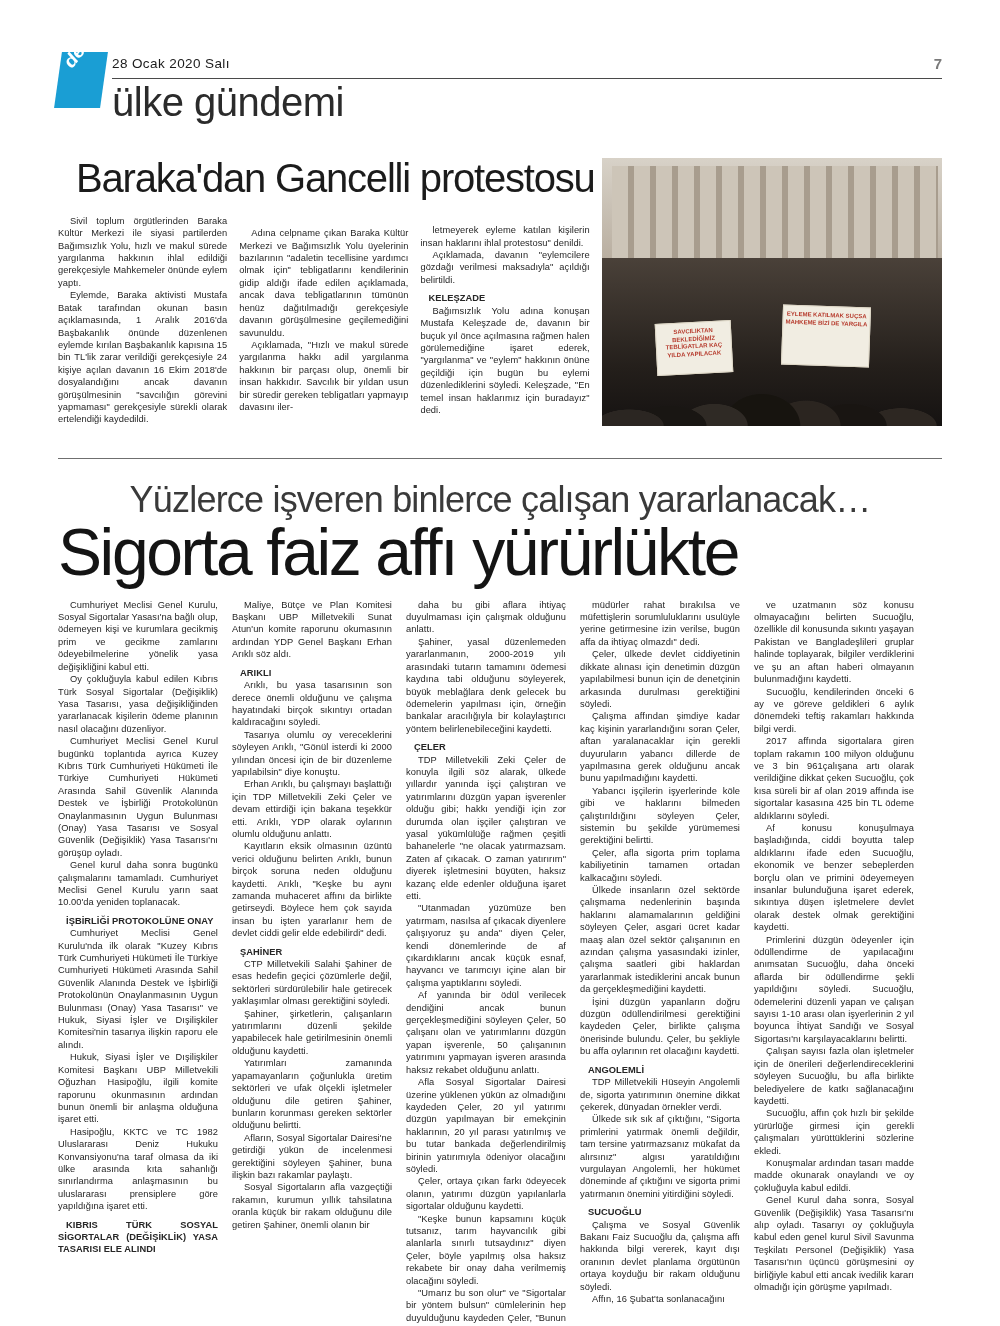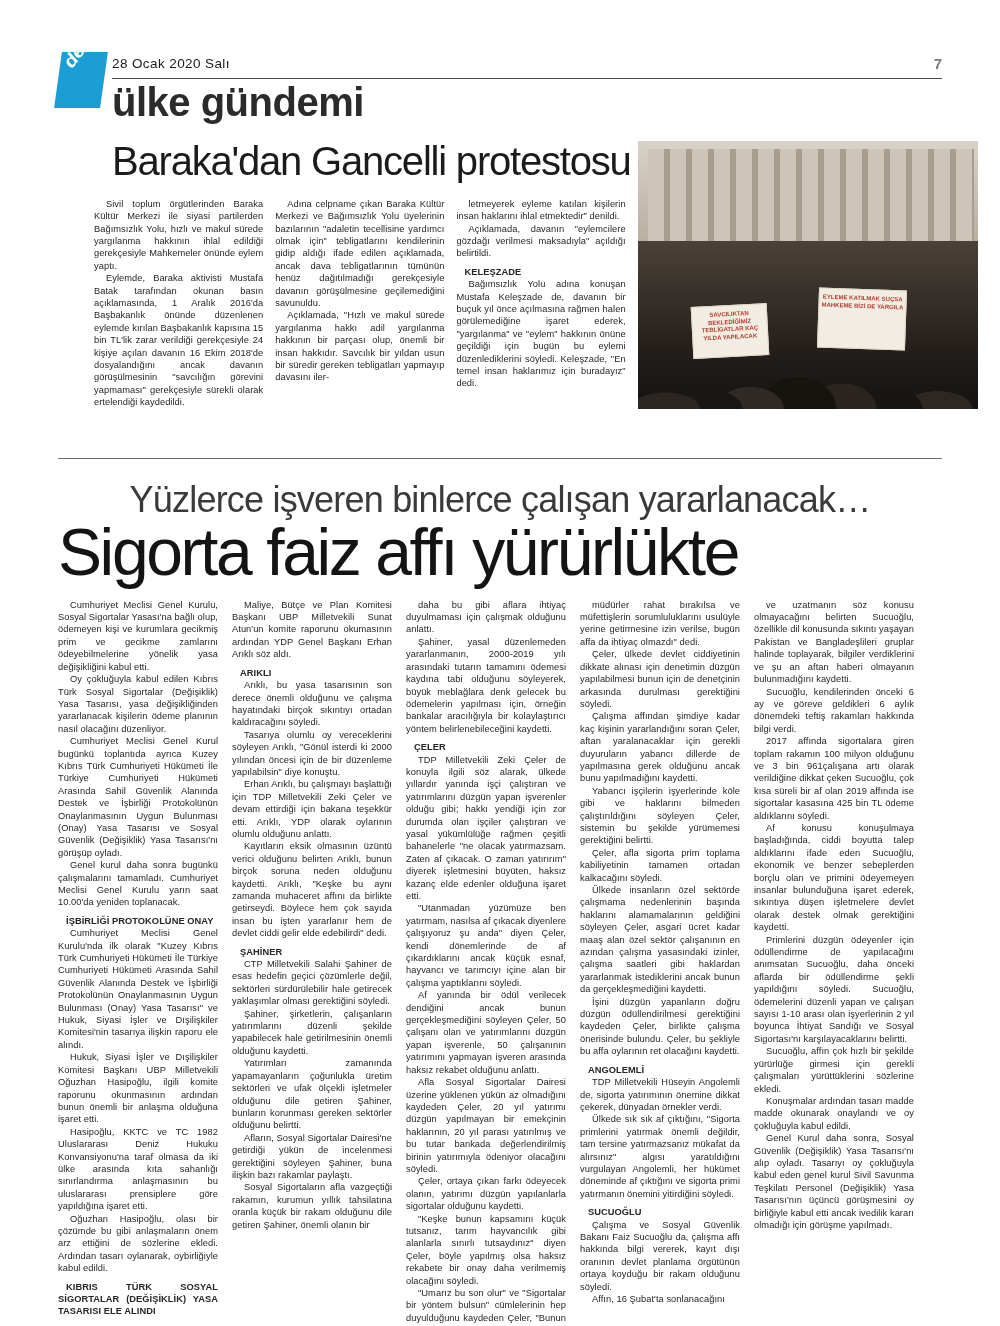--- a/index.html
+++ b/index.html
@@ -33,33 +33,33 @@
     position:absolute;left:54px;top:56px;
     font-size:13.5px;color:#1b1b1b;letter-spacing:0.4px;
   }
   .page-no{
     position:absolute;right:0;top:55px;
     font-size:15px;font-weight:bold;color:#7a7a7a;
   }
   .rule-top{position:absolute;left:54px;right:0;top:78px;height:1px;background:#4a4a4a;}
   .section-title{
     position:absolute;left:54px;top:82px;
-    font-size:40px;font-weight:700;letter-spacing:-0.5px;color:#2b2b2b;
+    font-size:40px;font-weight:400;letter-spacing:-0.5px;color:#2b2b2b;
     line-height:1;
   }
 
   
-  .art1{position:absolute;left:58px;top:141px;width:884px;margin-left:36px;}
+  .art1{position:absolute;left:58px;top:158px;width:884px;}
   .art1 .head{
     font-size:40px;font-weight:400;letter-spacing:-1.2px;color:#1b1b1b;
     margin:0 0 16px 18px;line-height:1.02;
   }
   .art1 .body{
     position:relative;width:884px;
-    display:flex;gap:12px;align-items:flex-start;
+    display:flex;gap:12px;align-items:center;
   }
   .col-narrow{width:172px;}
   .photo{
     width:346px;height:268px;
     position:relative;overflow:hidden;background:#6a5f55;
     margin-top:-57px;
   }
 
   
   .photo .bldg{position:absolute;inset:0;
@@ -131,21 +131,21 @@
         <p>Sivil toplum örgütlerinden Baraka Kültür Merkezi ile siyasi partilerden Bağımsızlık Yolu, hızlı ve makul sürede yargılanma hakkının ihlal edildiği gerekçesiyle Mahkemeler önünde eylem yaptı.</p>
         <p>Eylemde, Baraka aktivisti Mustafa Batak tarafından okunan basın açıklamasında, 1 Aralık 2016'da Başbakanlık önünde düzenlenen eylemde kırılan Başbakanlık kapısına 15 bin TL'lik zarar verildiği gerekçesiyle 24 kişiye açılan davanın 16 Ekim 2018'de dosyalandığını ancak davanın görüşülmesinin "savcılığın görevini yapmaması" gerekçesiyle sürekli olarak ertelendiği kaydedildi.</p>
       </div>
 
       <div class="col-narrow col-text">
         <p>Adına celpname çıkan Baraka Kültür Merkezi ve Bağımsızlık Yolu üyelerinin bazılarının "adaletin tecellisine yardımcı olmak için" tebligatlarını kendilerinin gidip aldığı ifade edilen açıklamada, ancak dava tebligatlarının tümünün henüz dağıtılmadığı gerekçesiyle davanın görüşülmesine geçilemediğini savunuldu.</p>
         <p>Açıklamada, "Hızlı ve makul sürede yargılanma hakkı adil yargılanma hakkının bir parçası olup, önemli bir insan hakkıdır. Savcılık bir yıldan usun bir süredir gereken tebligatları yapmayıp davasını iler-</p>
       </div>
 
       <div class="col-narrow col-text">
-        <p>letmeyerek eyleme katılan kişilerin insan haklarını ihlal etmektedir" denildi.</p>
+        <p>letmeyerek eyleme katılan kişilerin insan haklarını ihlal protestosu" denildi.</p>
         <p>Açıklamada, davanın "eylemcilere gözdağı verilmesi maksadıyla" açıldığı belirtildi.</p>
         <p class="sub">KELEŞZADE</p>
         <p>Bağımsızlık Yolu adına konuşan Mustafa Keleşzade de,  davanın bir buçuk yıl önce açılmasına rağmen halen görülemediğine işaret ederek, "yargılanma"  ve "eylem" hakkının önüne geçildiği için bugün bu eylemi düzenlediklerini söyledi. Keleşzade, "En temel insan haklarımız için buradayız" dedi.</p>
       </div>
 
       <div class="photo">
         <div class="bldg"></div>
         <div class="bldg2"></div>
         <div class="cols"></div>
         <div class="dark"></div>
@@ -169,21 +169,20 @@
     <div class="cols5" id="art2cols">
         <div class="c5 col-text">
           <p>Cumhuriyet Meclisi Genel Kurulu, Sosyal Sigortalar Yasası'na bağlı olup, ödemeyen kişi ve kurumlara gecikmiş prim ve gecikme zamlarını ödeyebilmelerine yönelik yasa değişikliğini kabul etti.</p>
           <p>Oy çokluğuyla kabul edilen Kıbrıs Türk Sosyal Sigortalar (Değişiklik) Yasa Tasarısı, yasa değişikliğinden yararlanacak kişilerin ödeme planının nasıl olacağını düzenliyor.</p>
           <p>Cumhuriyet Meclisi Genel Kurul bugünkü toplantıda ayrıca Kuzey Kıbrıs Türk Cumhuriyeti Hükümeti İle Türkiye Cumhuriyeti Hükümeti Arasında Sahil Güvenlik Alanında Destek ve İşbirliği Protokolünün Onaylanmasının Uygun Bulunması (Onay) Yasa Tasarısı ve Sosyal Güvenlik (Değişiklik) Yasa Tasarısı'nı görüşüp oyladı.</p>
           <p>Genel kurul daha sonra bugünkü çalışmalarını tamamladı. Cumhuriyet Meclisi Genel Kurulu yarın saat 10.00'da yeniden toplanacak.</p>
           <p class="sub">İŞBİRLİĞİ PROTOKOLÜNE ONAY</p>
           <p>Cumhuriyet Meclisi Genel Kurulu'nda ilk olarak "Kuzey Kıbrıs Türk Cumhuriyeti Hükümeti İle Türkiye Cumhuriyeti Hükümeti Arasında Sahil Güvenlik Alanında Destek ve İşbirliği Protokolünün Onaylanmasının Uygun Bulunması (Onay) Yasa Tasarısı" ve Hukuk, Siyasi İşler ve Dışilişkiler Komitesi'nin tasarıya ilişkin raporu ele alındı.</p>
           <p>Hukuk, Siyasi İşler ve Dışilişkiler Komitesi Başkanı UBP Milletvekili Oğuzhan Hasipoğlu, ilgili komite raporunu okunmasının ardından bunun önemli bir anlaşma olduğuna işaret etti.</p>
           <p>Hasipoğlu, KKTC ve TC 1982 Uluslararası Deniz Hukuku Konvansiyonu'na taraf olmasa da iki ülke arasında kıta sahanlığı sınırlandırma anlaşmasının bu uluslararası prensiplere göre yapıldığına işaret etti.</p>
-          <p>Oğuzhan Hasipoğlu, olası bir çözümde bu gibi anlaşmaların önem arz ettiğini de sözlerine ekledi. Ardından tasarı oylanarak, oybirliğiyle kabul edildi.</p>
           <p class="sub">KIBRIS TÜRK SOSYAL SİGORTALAR (DEĞİŞİKLİK) YASA TASARISI ELE ALINDI</p>
         </div>
         <div class="c5 col-text">
           <p>Maliye, Bütçe ve Plan Komitesi Başkanı UBP Milletvekili Sunat Atun'un komite raporunu okumasının ardından YDP Genel Başkanı Erhan Arıklı söz aldı.</p>
           <p class="sub">ARIKLI</p>
           <p>Arıklı, bu yasa tasarısının son derece önemli olduğunu ve çalışma hayatındaki birçok sıkıntıyı ortadan kaldıracağını söyledi.</p>
           <p>Tasarıya olumlu oy vereceklerini söyleyen Arıklı, "Gönül isterdi ki 2000 yılından öncesi için de bir düzenleme yapılabilsin" diye konuştu.</p>
           <p>Erhan Arıklı, bu çalışmayı başlattığı için TDP Milletvekili Zeki Çeler ve devam ettirdiği için bakana teşekkür etti. Arıklı, YDP olarak oylarının olumlu olduğunu anlattı.</p>
           <p>Kayıtların eksik olmasının üzüntü verici olduğunu belirten Arıklı, bunun birçok soruna neden olduğunu kaydetti. Arıklı, "Keşke bu aynı zamanda muhaceret affını da birlikte getirseydi. Böylece hem çok sayıda insan bu işten yararlanır hem de devlet ciddi gelir elde edebilirdi" dedi.</p>
           <p class="sub">ŞAHİNER</p>
@@ -219,20 +218,21 @@
           <p class="sub">SUCUOĞLU</p>
           <p>Çalışma ve Sosyal Güvenlik Bakanı Faiz Sucuoğlu da, çalışma affı hakkında bilgi vererek, kayıt dışı oranının devlet planlama örgütünün ortaya koyduğu bir rakam olduğunu söyledi.</p>
           <p>Affın, 16 Şubat'ta sonlanacağını</p>
         </div>
         <div class="c5 col-text">
           <p>ve uzatmanın söz konusu olmayacağını belirten Sucuoğlu, özellikle dil konusunda sıkıntı yaşayan Pakistan ve Bangladeşlileri gruplar halinde toplayarak, bilgiler verdiklerini ve şu an aftan haberi olmayanın bulunmadığını kaydetti.</p>
           <p>Sucuoğlu, kendilerinden önceki 6 ay ve göreve geldikleri 6 aylık dönemdeki teftiş rakamları hakkında bilgi verdi.</p>
           <p>2017 affında sigortalara giren toplam rakamın 100 milyon olduğunu ve 3 bin 961çalışana artı olarak verildiğine dikkat çeken Sucuoğlu, çok kısa süreli bir af olan 2019 affında ise sigortalar kasasına 425 bin TL ödeme aldıklarını söyledi.</p>
           <p>Af konusu konuşulmaya başladığında, ciddi boyutta talep aldıklarını ifade eden Sucuoğlu, ekonomik ve benzer sebeplerden borçlu olan ve primini ödeyemeyen insanlar bulunduğuna işaret ederek, sıkıntıya düşen işletmelere devlet olarak destek olmak gerektiğini kaydetti.</p>
           <p>Primlerini düzgün ödeyenler için ödüllendirme de yapılacağını anımsatan Sucuoğlu, daha önceki aflarda bir ödüllendirme şekli yapıldığını söyledi. Sucuoğlu, ödemelerini düzenli yapan ve çalışan sayısı 1-10 arası olan işyerlerinin 2 yıl boyunca İhtiyat Sandığı ve Sosyal Sigortası'nı karşılayacaklarını belirtti.</p>
+          <p>Çalışan sayısı fazla olan işletmeler için de önerileri değerlendireceklerini söyleyen Sucuoğlu, bu afla birlikte belediyelere de katkı sağlanacağını kaydetti.</p>
           <p>Sucuoğlu, affın çok hızlı bir şekilde yürürlüğe girmesi için gerekli çalışmaları yürüttüklerini sözlerine ekledi.</p>
           <p>Konuşmalar ardından tasarı madde madde okunarak onaylandı ve oy çokluğuyla kabul edildi.</p>
           <p>Genel Kurul daha sonra, Sosyal Güvenlik (Değişiklik) Yasa Tasarısı'nı alıp oyladı. Tasarıyı oy çokluğuyla kabul eden genel kurul Sivil Savunma Teşkilatı Personel (Değişiklik) Yasa Tasarısı'nın üçüncü görüşmesini oy birliğiyle kabul etti ancak ivedilik kararı olmadığı için görüşme yapılmadı.</p>
         </div>
       </div>
   </div>
 
 </div>
 
 </body></html>

